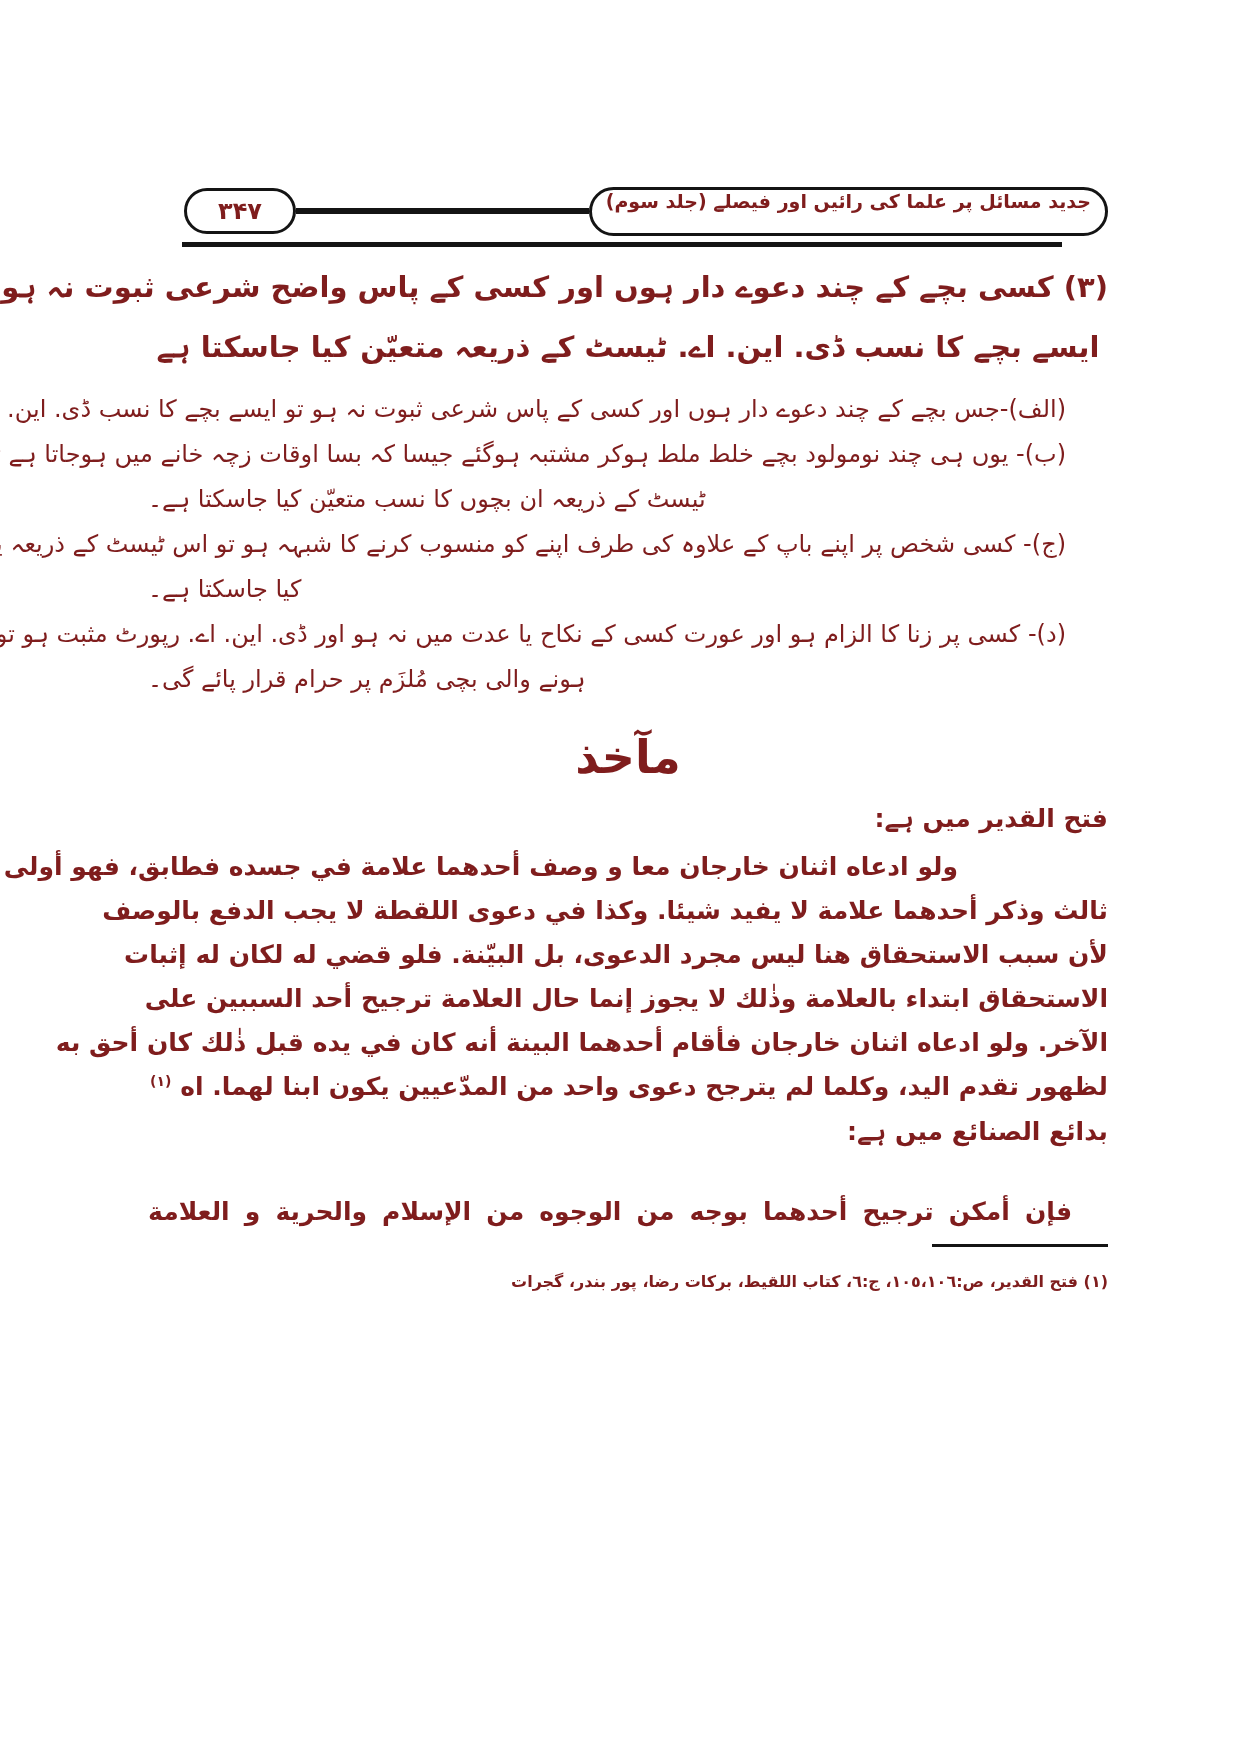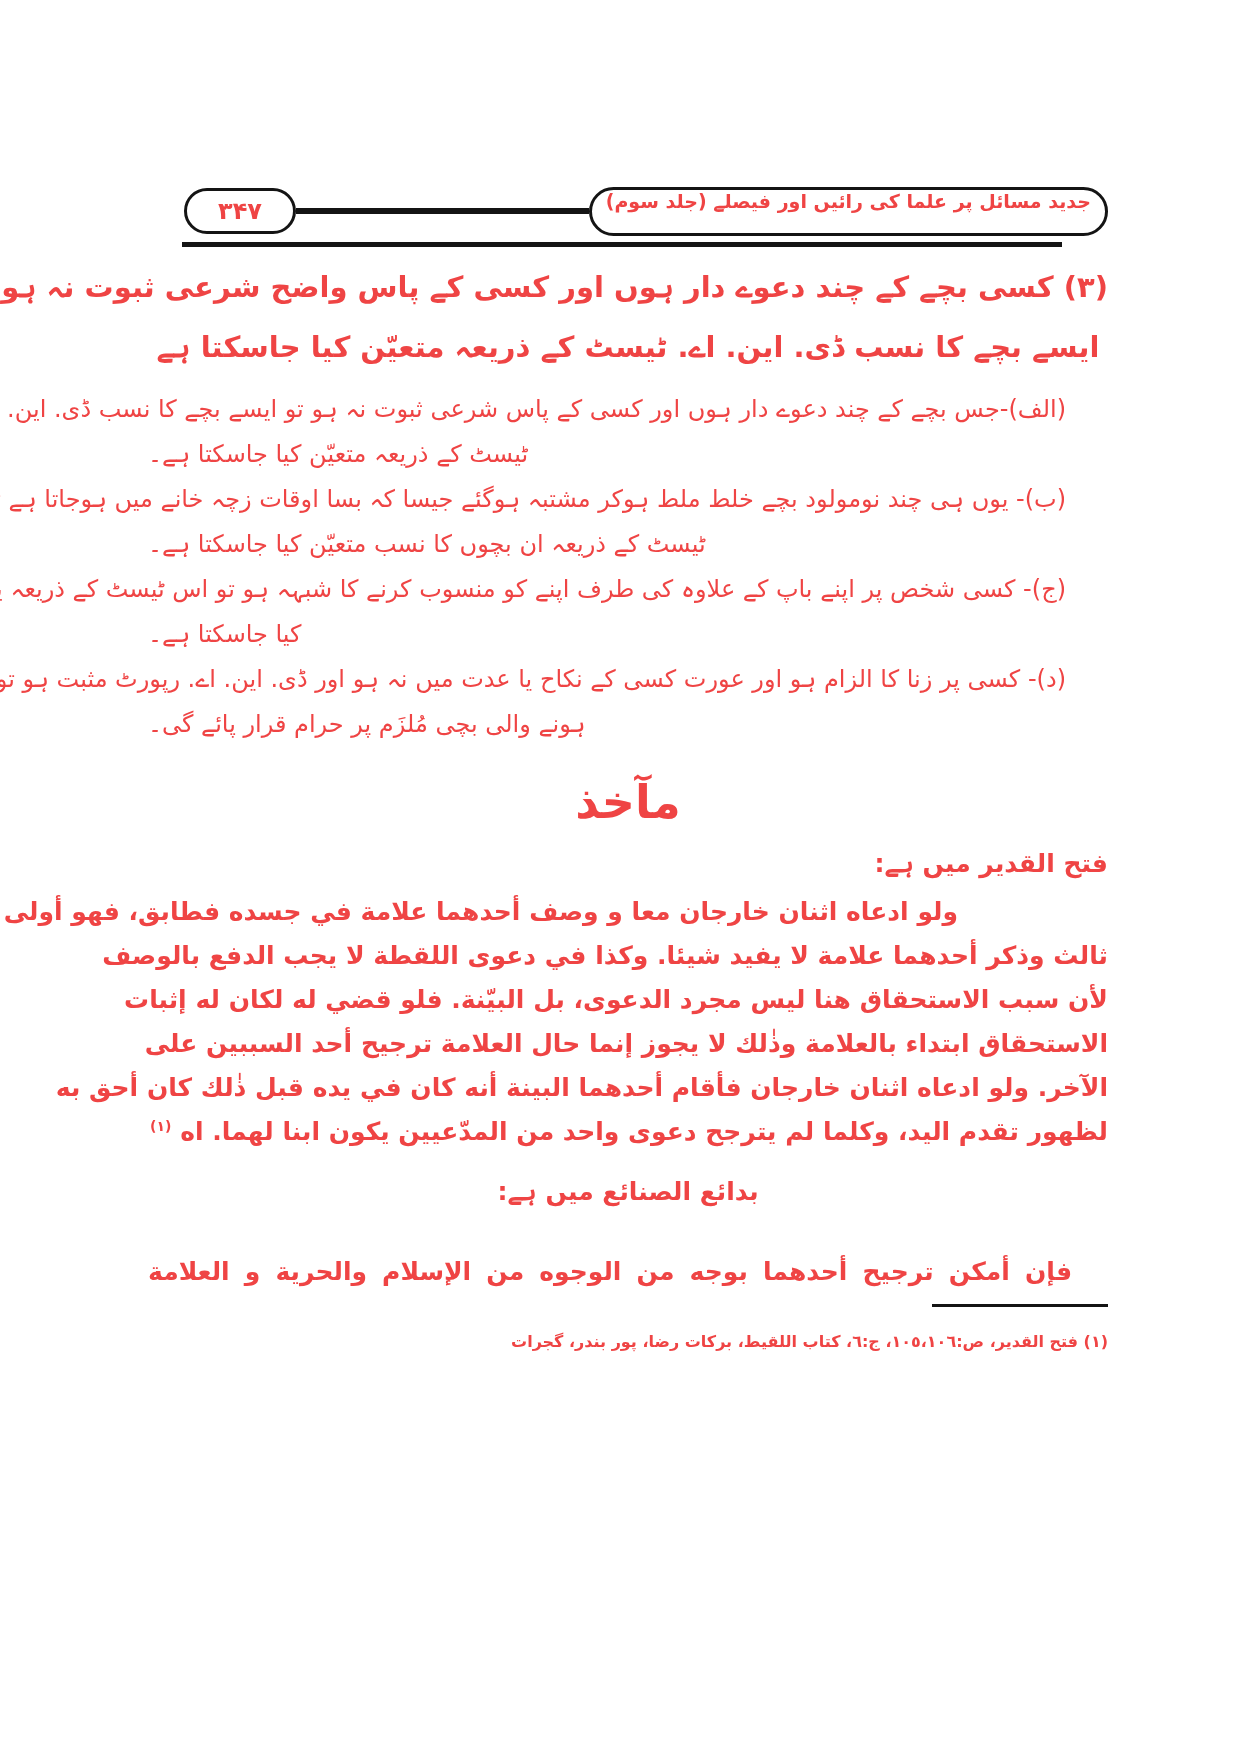--- a/index.html
+++ b/index.html
@@ -1,19 +1,19 @@
 <!DOCTYPE html>
 <html lang="ur" dir="rtl"><head>
 <meta charset="utf-8">
 <style>
   * { box-sizing: border-box; }
   html, body { margin: 0; padding: 0; background: #ffffff; }
   .page {
     width: 1240px; height: 1754px; position: relative;
-    background: #ffffff; color: #ef4444;
+    background: #ffffff; color: #7f1d1d;
     font-family: "DejaVu Sans", sans-serif;
     overflow: hidden;
   }
   .content {
     position: absolute; left: 148px; right: 132px; top: 186px;
     direction: rtl;
   }
 
   
   .header { direction: ltr; display: flex; align-items: center; height: 50px; }
@@ -49,21 +49,21 @@
   .u-line.full { text-align: justify; text-align-last: justify; }
   .u-line.first { padding-right: 42px; }
   .u-line.tail { text-align: left; text-align-last: left; }
 
   
   .sources-heading {
     margin-top: 14px; text-align: center;
     font-size: 46px; line-height: 82px; font-weight: bold;
   }
   .intro { font-size: 25px; line-height: 42px; font-weight: bold; text-align: right; }
-  .intro-2 { margin-top: 16px; line-height: 44px; text-align: center; }
+  .intro-2 { margin-top: 1px; line-height: 44px; }
 
   .arabic-block { margin-top: 5px; }
   .a-line {
     font-size: 25px; line-height: 44px; font-weight: bold;
     white-space: nowrap; text-align: justify; text-align-last: justify;
   }
   .a-line.indent-first { padding-right: 150px; }
   .a-line.tail { text-align: left; text-align-last: left; padding-left: 76px; }
   .a-line sup { font-size: 14px; line-height: 0; }
 
@@ -98,21 +98,20 @@
     <div class="header-rule"></div>
 
     <div class="main-heading">
       <div class="h-line">(۳) کسی بچے کے چند دعوے دار ہوں اور کسی کے پاس واضح شرعی ثبوت نہ ہو تو</div>
       <div class="h-line">ایسے بچے کا نسب ڈی. این. اے. ٹیسٹ کے ذریعہ متعیّن کیا جاسکتا ہے</div>
     </div>
 
     <div class="urdu-block">
       <div>
         <div class="u-line full first">(الف)-جس بچے کے چند دعوے دار ہوں اور کسی کے پاس شرعی ثبوت نہ ہو تو ایسے بچے کا نسب ڈی. این. اے.</div>
-        <div class="u-line tail">ٹیسٹ کے ذریعہ متعیّن کیا جاسکتا ہے۔</div>
       </div>
       <div>
         <div class="u-line full first">(ب)- یوں ہی چند نومولود بچے خلط ملط ہوکر مشتبہ ہوگئے جیسا کہ بسا اوقات زچہ خانے میں ہوجاتا ہے تو ڈی. این. اے.</div>
         <div class="u-line tail">ٹیسٹ کے ذریعہ ان بچوں کا نسب متعیّن کیا جاسکتا ہے۔</div>
       </div>
       <div>
         <div class="u-line full first">(ج)- کسی شخص پر اپنے باپ کے علاوہ کی طرف اپنے کو منسوب کرنے کا شبہہ ہو تو اس ٹیسٹ کے ذریعہ یہ شبہہ دور</div>
         <div class="u-line tail">کیا جاسکتا ہے۔</div>
       </div>
       <div>

